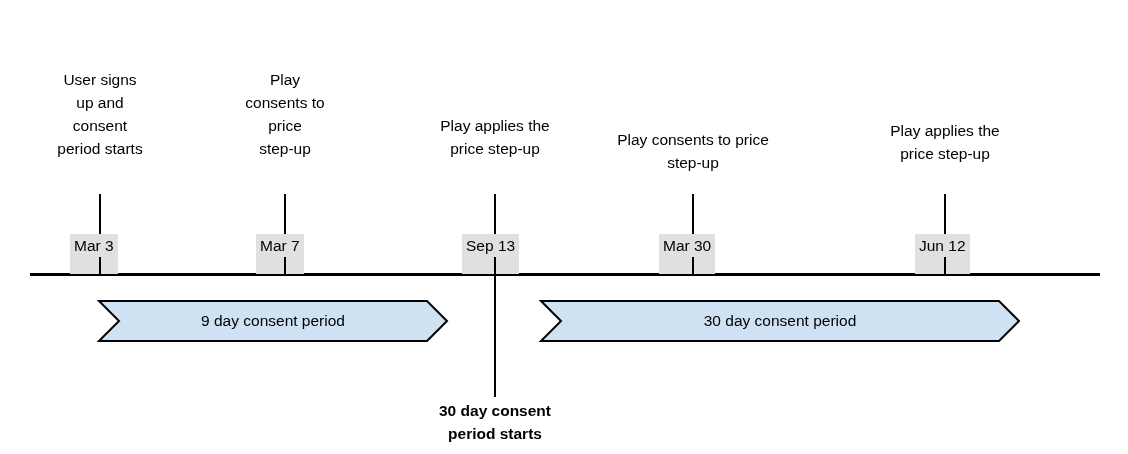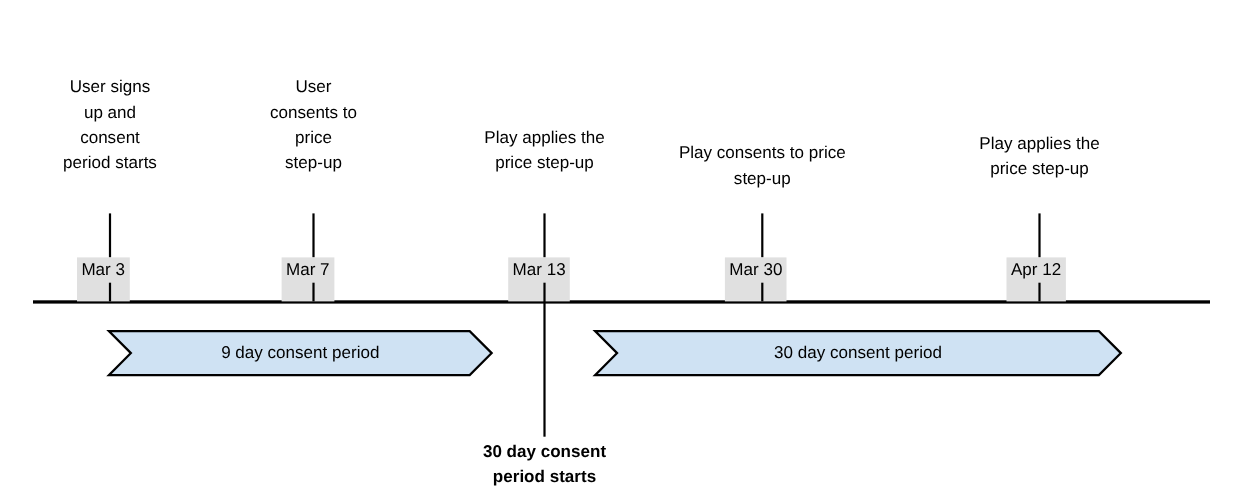--- a/index.html
+++ b/index.html
@@ -91,47 +91,47 @@
   <div class="axis-line" style="left:30px; top:249px; width:1070px;"></div>
 
   <div class="event-label" style="left:20px; top:44px; width:160px;">User signs
 up and
 consent
 period starts</div>
   <div class="tick" style="left:99px; top:170px; height:40px;"></div>
   <div class="date-chip" style="left:70px; top:210px;">Mar 3</div>
   <div class="tick" style="left:99px; top:233px; height:17px;"></div>
 
-  <div class="event-label" style="left:205px; top:44px; width:160px;">User
+  <div class="event-label" style="left:205px; top:44px; width:160px;">Play
 consents to
 price
 step-up</div>
   <div class="tick" style="left:284px; top:170px; height:40px;"></div>
   <div class="date-chip" style="left:256px; top:210px;">Mar 7</div>
   <div class="tick" style="left:284px; top:233px; height:17px;"></div>
 
   <div class="event-label" style="left:400px; top:90px; width:190px;">Play applies the
 price step-up</div>
   <div class="tick" style="left:494px; top:170px; height:40px;"></div>
-  <div class="date-chip" style="left:462px; top:210px;">Mar 13</div>
+  <div class="date-chip" style="left:462px; top:210px;">Sep 13</div>
   <div class="tick" style="left:494px; top:233px; height:140px;"></div>
 
   <div class="note-label" style="left:400px; top:375px; width:190px;font-weight:bold;">30 day consent
 period starts</div>
 
   <div class="event-label" style="left:588px; top:104px; width:210px;">Play consents to price
 step-up</div>
   <div class="tick" style="left:692px; top:170px; height:40px;"></div>
   <div class="date-chip" style="left:659px; top:210px;text-align:center;">Mar 30</div>
   <div class="tick" style="left:692px; top:233px; height:17px;"></div>
 
   <div class="event-label" style="left:850px; top:95px; width:190px;">Play applies the
 price step-up</div>
   <div class="tick" style="left:944px; top:170px; height:40px;"></div>
-  <div class="date-chip" style="left:915px; top:210px;">Apr 12</div>
+  <div class="date-chip" style="left:915px; top:210px;">Jun 12</div>
   <div class="tick" style="left:944px; top:233px; height:17px;"></div>
 
   <div class="banner" style="left:98px; top:276px; width:350px;">
     <svg viewBox="0 0 350 42" preserveAspectRatio="none">
       <polygon points="1,1 329,1 349,21 329,41 1,41 21,21" fill="#cfe2f3" stroke="#000000" stroke-width="2" stroke-linejoin="miter" vector-effect="non-scaling-stroke"></polygon>
     </svg>
     <div class="banner-text">9 day consent period</div>
   </div>
 
   <div class="banner" style="left:540px; top:276px; width:480px;">

